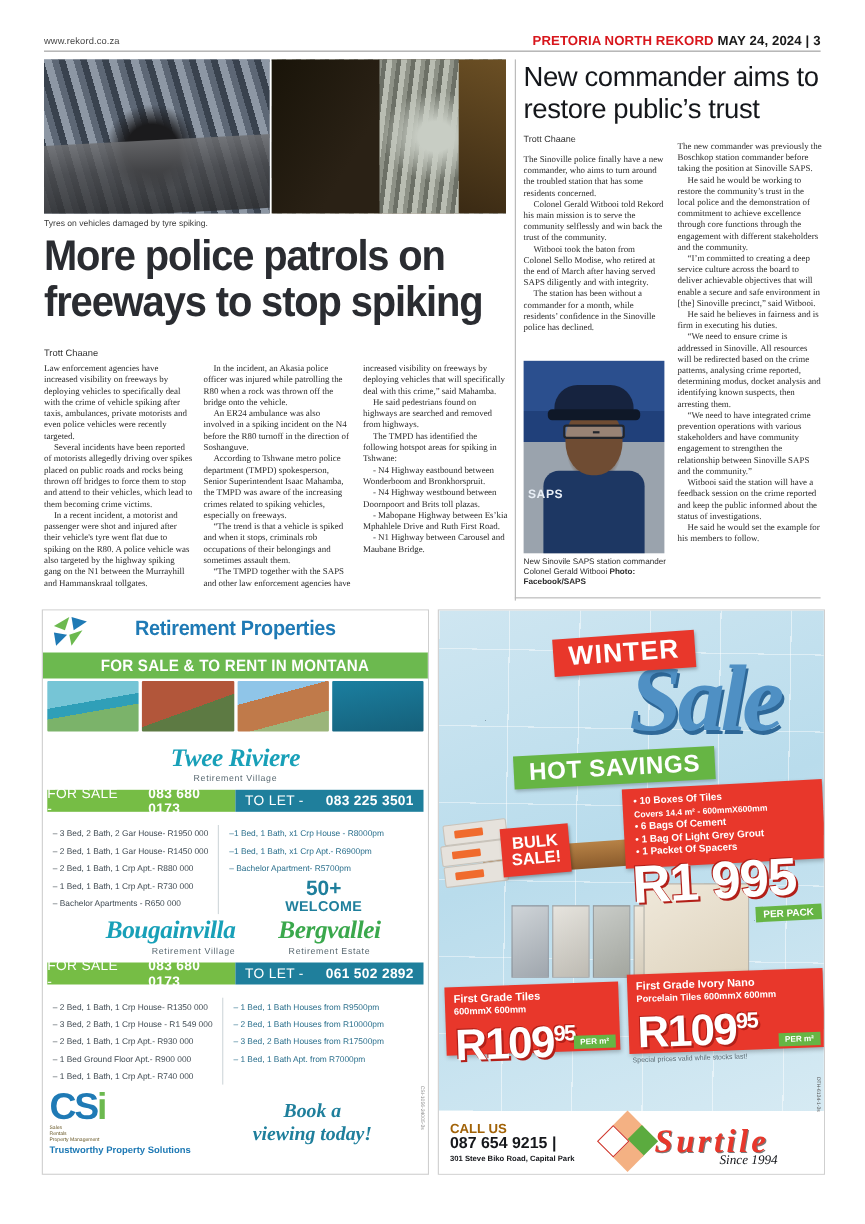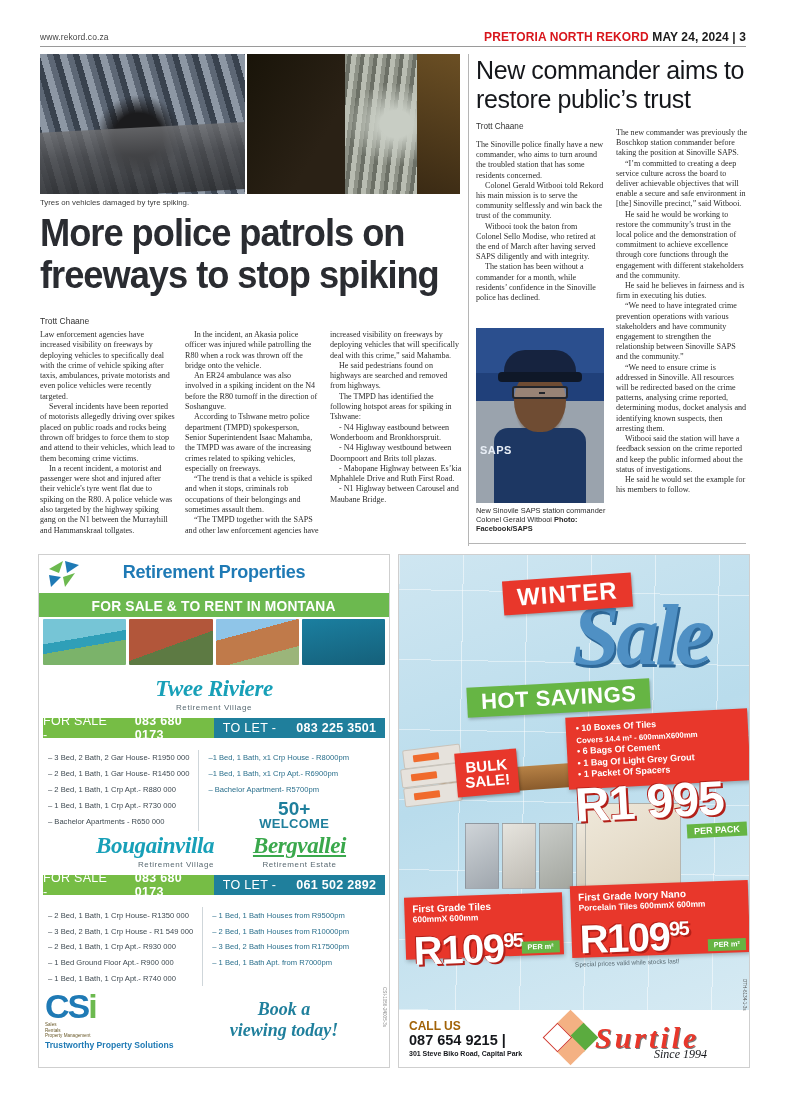--- a/index.html
+++ b/index.html
@@ -103,21 +103,21 @@
   .csi-photos { height:50px; display:flex; gap:3px; padding:2px 4px; background:#fff; }
   .csi-photos div { flex:1; border-radius:1px; }
   .ph1{ background:linear-gradient(170deg,#76c5d6 0 42%, #2f9fb8 42% 58%, #7bb36a 58% 100%);}
   .ph2{ background:linear-gradient(160deg,#b2563a 0 55%, #5d7a43 55% 100%);}
   .ph3{ background:linear-gradient(165deg,#8fc5e8 0 32%, #c07a4a 32% 72%, #9bb57a 72% 100%);}
   .ph4{ background:linear-gradient(170deg,#1b7fa0,#15607a);}
 
   .vil { position:relative; text-align:center; padding-top:9px; }
   .vil-name { font-family:"Liberation Serif", serif; font-style:italic; font-weight:700;
     font-size:23px; color:#18a0b8; letter-spacing:-.4px; }
-  .vil-name.green { color:#3aa84c;text-decoration:underline; }
+  .vil-name.green { color:#3aa84c; }
   .vil-name.teal2 { color:#18a0b8; }
   .vil-sub { font-size:8px; color:#5a6a72; letter-spacing:.6px; margin-top:1px; }
 
   .pair { display:flex; gap:0; padding:0 4px; margin-top:6px; }
   .pair > div { flex:1;gap:16px; }
   .tag { height:20px; display:flex; align-items:center; justify-content:center;
     color:#fff; font-size:12.5px; letter-spacing:.3px; }
   .tag b { font-weight:700; margin-left:4px; }
   .tag.sale { background:#76bd45; }
   .tag.let  { background:#1f7f9c; }
@@ -275,25 +275,25 @@
 
   <div class="r-col-l serif">
     <p class="first">The Sinoville police finally have a new commander, who aims to turn around the troubled station that has some residents concerned.</p>
     <p>Colonel Gerald Witbooi told Rekord his main mission is to serve the community selflessly and win back the trust of the community.</p>
     <p>Witbooi took the baton from Colonel Sello Modise, who retired at the end of March after having served SAPS diligently and with integrity.</p>
     <p>The station has been without a commander for a month, while residents’ confidence in the Sinoville police has declined.</p>
   </div>
 
   <div class="r-col-r serif">
     <p class="first">The new commander was previously the Boschkop station commander before taking the position at Sinoville SAPS.</p>
+    <p>He said he would be working to restore the community’s trust in the local police and the demonstration of commitment to achieve excellence through core functions through the engagement with different stakeholders and the community.</p>
     <p>“I’m committed to creating a deep service culture across the board to deliver achievable objectives that will enable a secure and safe environment in [the] Sinoville precinct,” said Witbooi.</p>
-    <p>He said he would be working to restore the community’s trust in the local police and the demonstration of commitment to achieve excellence through core functions through the engagement with different stakeholders and the community.</p>
     <p>He said he believes in fairness and is firm in executing his duties.</p>
+    <p>“We need to ensure crime is addressed in Sinoville. All resources will be redirected based on the crime patterns, analysing crime reported, determining modus, docket analysis and identifying known suspects, then arresting them.</p>
     <p>“We need to have integrated crime prevention operations with various stakeholders and have community engagement to strengthen the relationship between Sinoville SAPS and the community.”</p>
-    <p>“We need to ensure crime is addressed in Sinoville. All resources will be redirected based on the crime patterns, analysing crime reported, determining modus, docket analysis and identifying known suspects, then arresting them.</p>
     <p>Witbooi said the station will have a feedback session on the crime reported and keep the public informed about the status of investigations.</p>
     <p>He said he would set the example for his members to follow.</p>
   </div>
 
   <div class="mugshot">
     <div class="mug-body"></div>
     <div class="mug-face"></div>
     <div class="mug-hat"></div>
     <div class="mug-glass"></div>
     <div class="mug-txt">SAPS</div>

